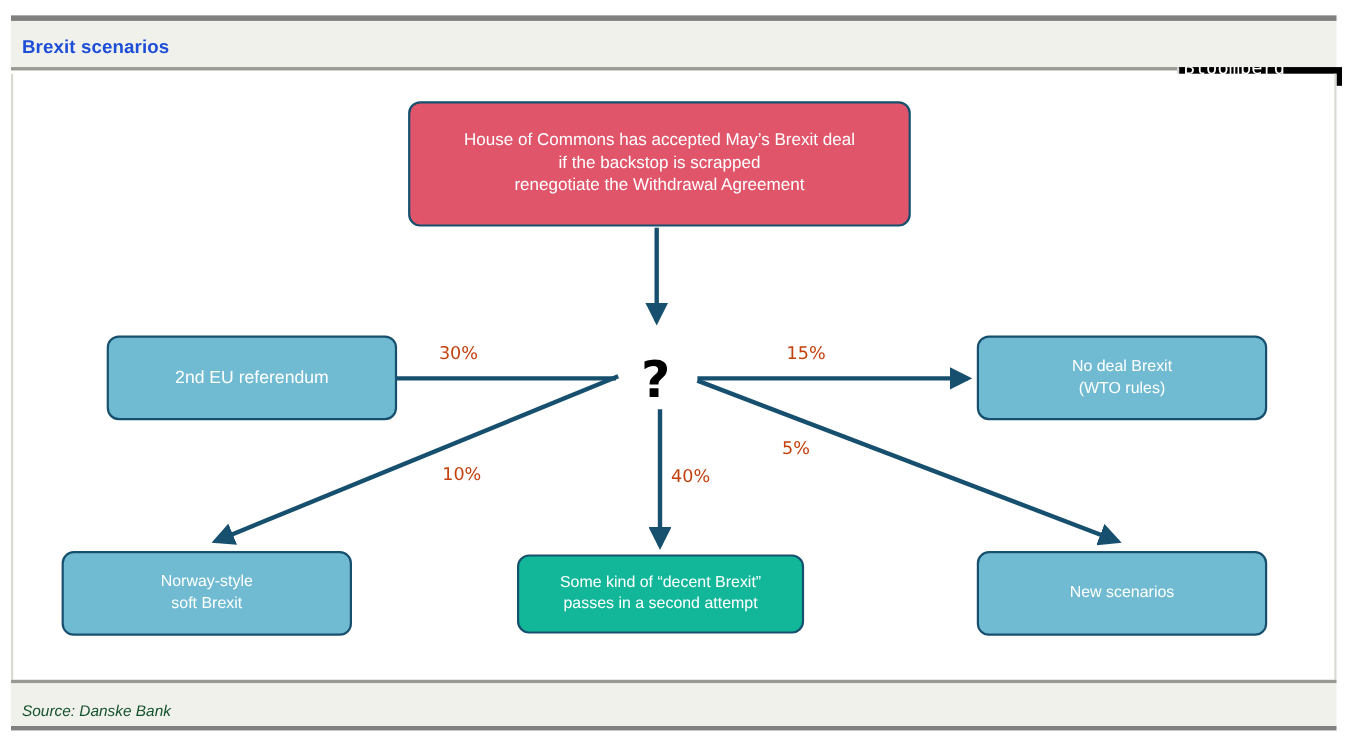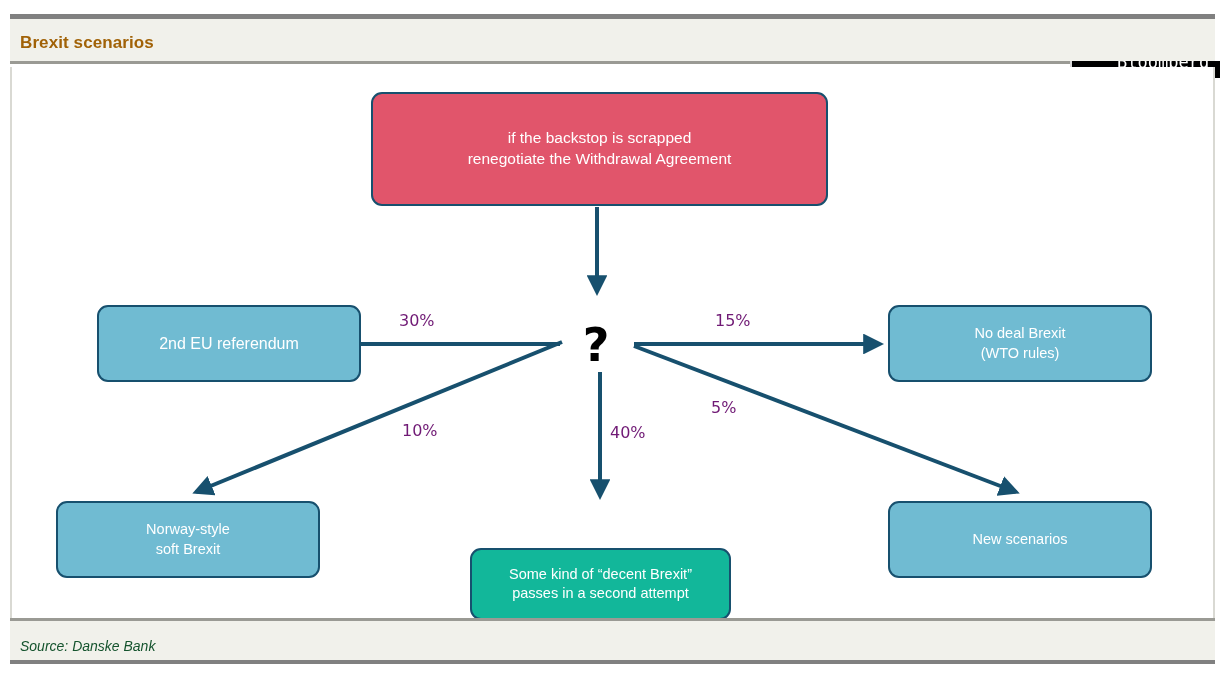--- a/index.html
+++ b/index.html
@@ -29,21 +29,21 @@
     border-top: 5px solid #808080;
     border-bottom: 3px solid #9a9a94;
     box-sizing: border-box;
   }
   .header-title {
     position: absolute;
     left: 20px;
     top: 33px;
     font-size: 17px;
     font-weight: bold;
-    color: #a16207;
+    color: #1d4ed8;
     letter-spacing: 0.1px;
     white-space: nowrap;
   }
 
   
   .watermark {
     position: absolute;
     left: 1070px;
     top: 61px;
     width: 150px;
@@ -55,21 +55,20 @@
   }
   .watermark span {
     position: absolute;
     left: 4px;
     top: -9px;
     color: #ffffff;
     font-family: "DejaVu Sans Mono", monospace;
     font-size: 17px;
     letter-spacing: 0px;
     white-space: nowrap;
-    margin-left: 41px;
   }
 
   
   .canvas {
     position: absolute;
     left: 10px;
     top: 67px;
     width: 1205px;
     height: 551px;
     background: #ffffff;
@@ -96,21 +95,21 @@
     display: flex;
     align-items: center;
     justify-content: center;
     text-align: center;
     color: #ffffff;
     line-height: 1.34;
     padding: 4px 10px;
   }
   .node-red   { background: #e1556b; }
   .node-blue  { background: #70bbd2; }
-  .node-green { background: #12b79a; margin-top: 44px; }
+  .node-green { background: #12b79a; }
 
   #node-root {
     left: 371px;  top: 92px;  width: 457px;  height: 114px;
     font-size: 15.5px;
   }
   #node-referendum {
     left: 65px;   top: 305px; width: 264px;  height: 77px;
     font-size: 16px;
     margin-left: 32px;
   }
@@ -144,21 +143,21 @@
     font-size: 46px;
     font-weight: bold;
     color: #000000;
     font-family: "DejaVu Sans", sans-serif;
   }
 
   
   .edge-label {
     position: absolute;
     font-size: 16px;
-    color: #701a75;
+    color: #c2410c;
     white-space: nowrap;
     font-family: "DejaVu Sans", sans-serif;
   }
   #label-30 { left: 399px; top: 311px; }
   #label-15 { left: 715px; top: 311px; }
   #label-10 { left: 402px; top: 421px; }
   #label-40 { left: 610px; top: 423px; }
   #label-5  { left: 711px; top: 398px; }
 
   
@@ -214,20 +213,21 @@
       <line x1="562" y1="342" x2="196" y2="492"></line>
 
       <line x1="600" y1="372" x2="600" y2="496"></line>
 
       <line x1="634" y1="346" x2="1016" y2="492"></line>
     </g>
   </svg>
 
   <div class="node node-red" id="node-root">
     <div>
+      <div>House of Commons has accepted May’s Brexit deal</div>
       <div>if the backstop is scrapped</div>
       <div>renegotiate the Withdrawal Agreement</div>
     </div>
   </div>
 
   <div class="hub">?</div>
 
   <div class="node node-blue" id="node-referendum">
     <div>
       <div>2nd EU referendum</div>

